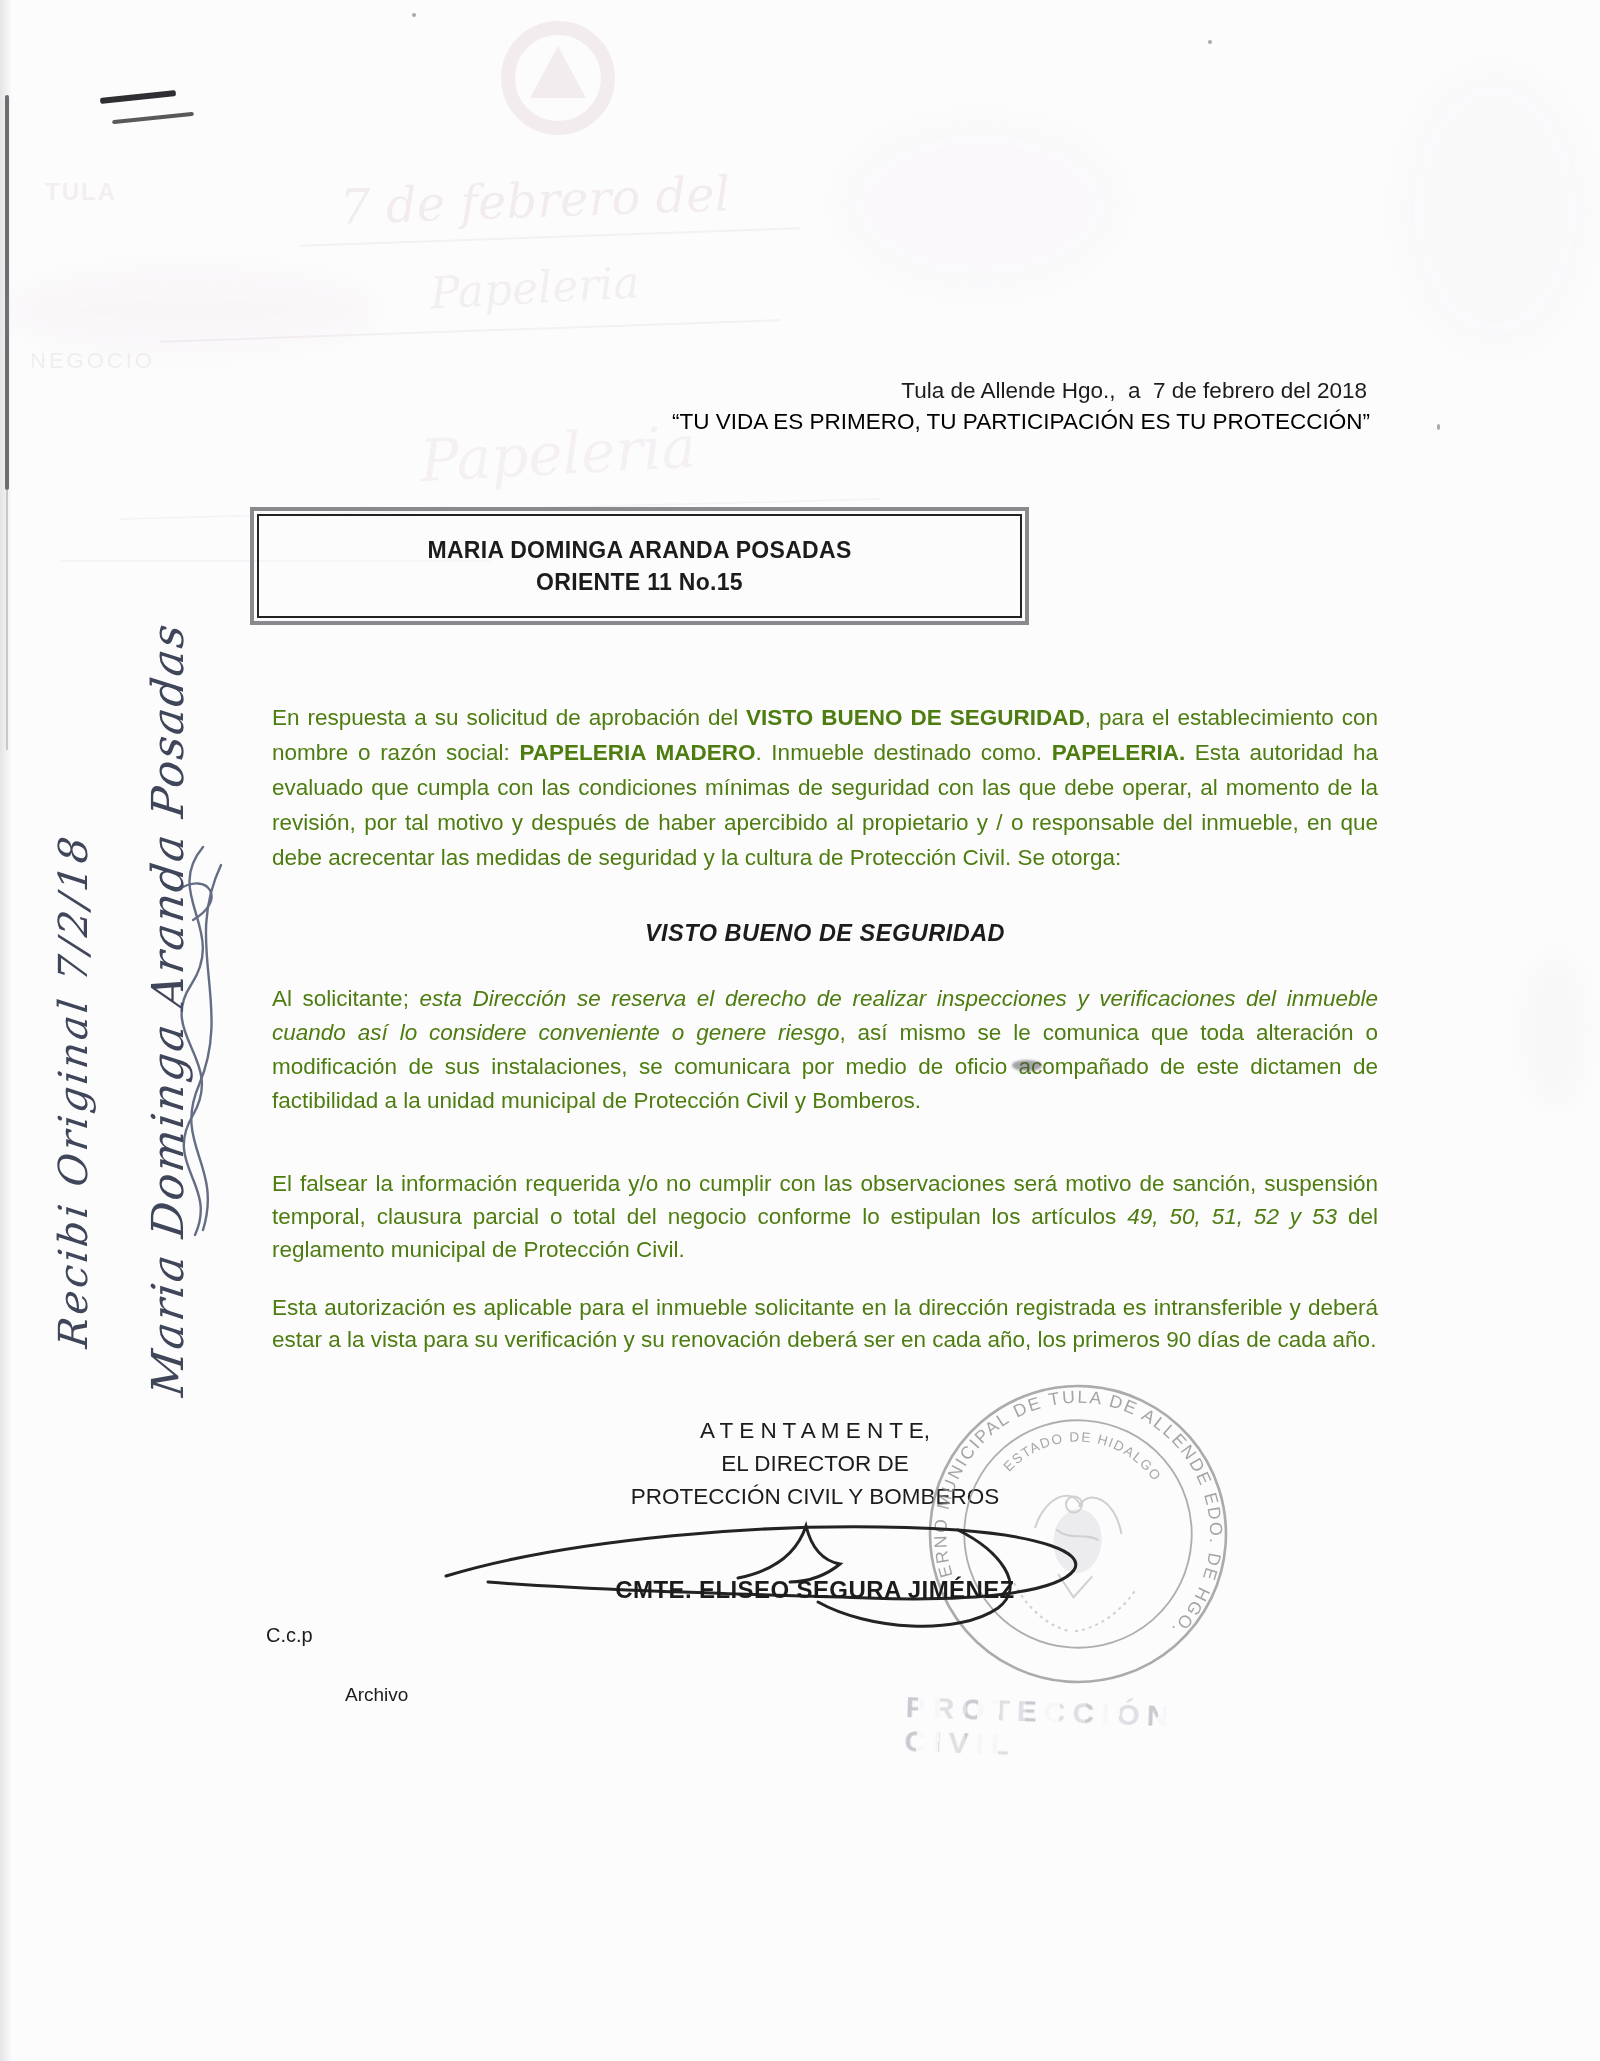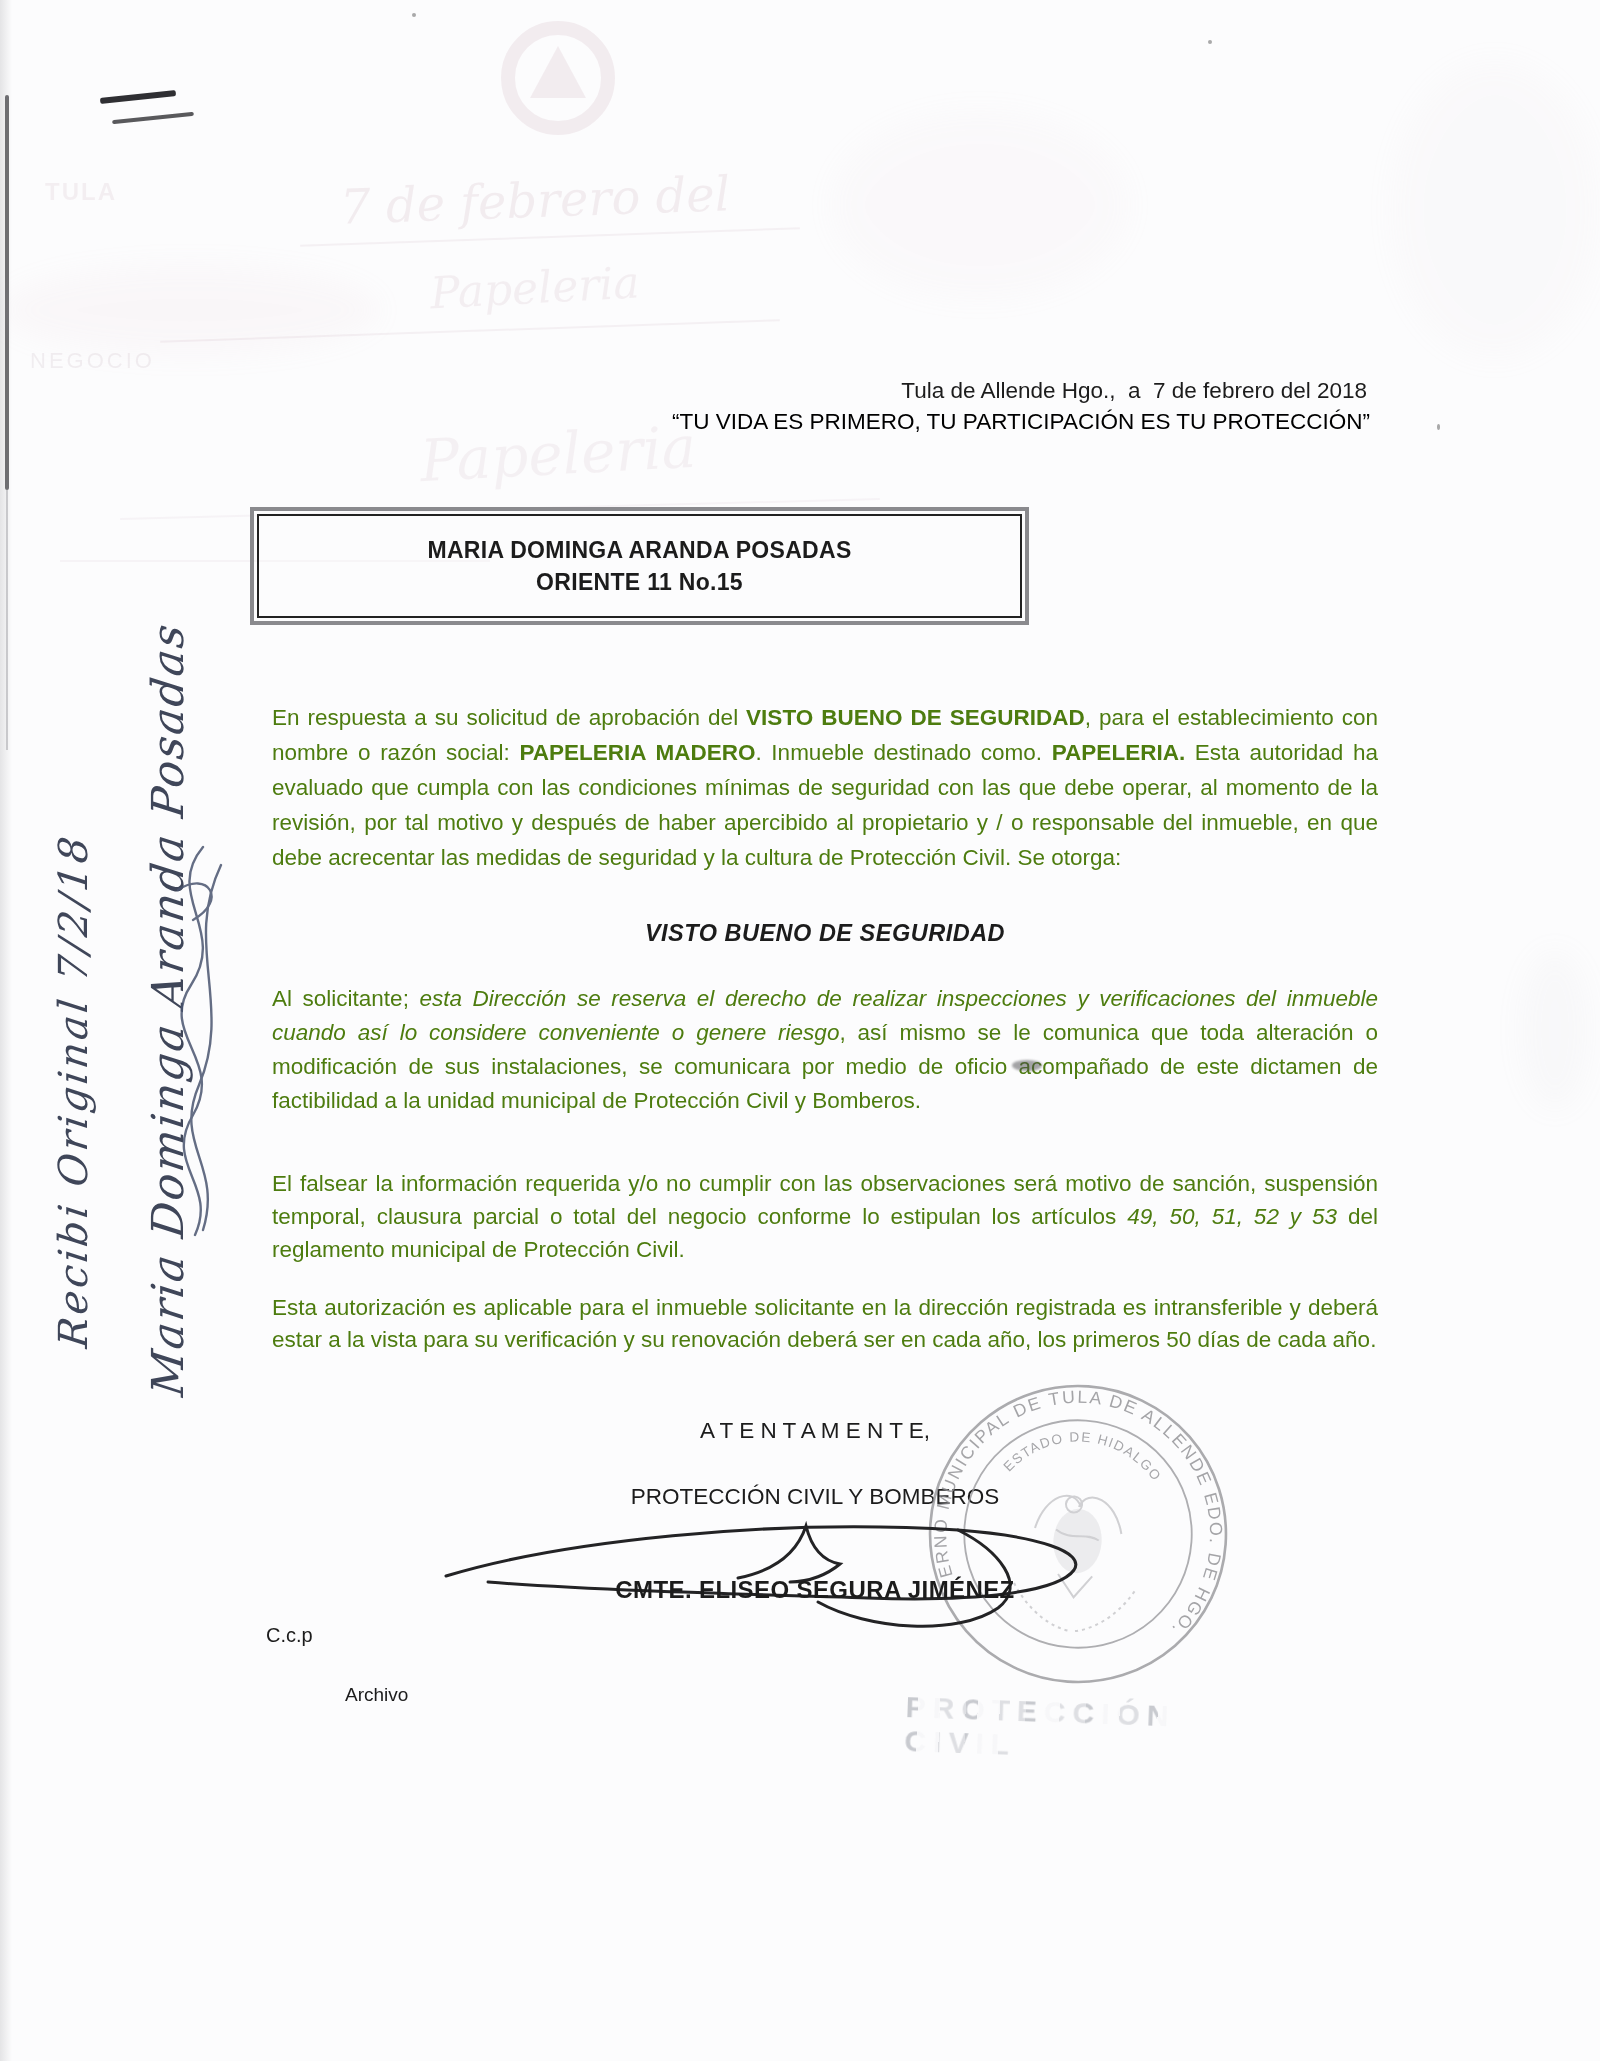--- a/index.html
+++ b/index.html
@@ -92,23 +92,24 @@
   <div class="abs para" style="top:700px;"><span>En respuesta a su solicitud de aprobación del </span><span class="b">VISTO BUENO  DE SEGURIDAD</span><span>, para el establecimiento con nombre o razón social: </span><span class="b">PAPELERIA MADERO</span><span>. Inmueble destinado como. </span><span class="b">PAPELERIA.</span><span> Esta autoridad ha evaluado que cumpla con las condiciones mínimas de seguridad con las que debe operar, al momento de la revisión, por tal motivo y después de haber apercibido al propietario y / o responsable del inmueble, en que debe acrecentar las medidas de seguridad y la cultura de Protección Civil. Se otorga:</span></div>
 
   <div class="abs heading">VISTO BUENO DE SEGURIDAD</div>
 
   <div class="abs para" style="top:982px;line-height:34px;"><span>Al solicitante; </span><span class="i">esta Dirección se reserva el derecho de realizar inspecciones y verificaciones del inmueble cuando así lo considere conveniente o genere riesgo</span><span>, así mismo se le comunica que toda alteración o modificación de sus instalaciones, se comunicara por medio de oficio acompañado de este dictamen de factibilidad a la unidad municipal de Protección Civil y Bomberos.</span></div>
 
   <div class="abs ink-smudge"></div>
 
   <div class="abs para" style="top:1167px;line-height:33px;"><span>El  falsear la información requerida y/o no cumplir con las observaciones será motivo de sanción, suspensión temporal, clausura parcial o total del negocio conforme lo estipulan los artículos </span><span class="i">49, 50, 51, 52 y 53</span><span> del reglamento municipal de Protección Civil.</span></div>
 
-  <div class="abs para" style="top:1292px;line-height:32px;">Esta autorización es aplicable para el inmueble solicitante en la dirección registrada es intransferible y deberá estar a la vista para su verificación y su  renovación deberá ser en cada año, los primeros 50 días de cada año.</div>
+  <div class="abs para" style="top:1292px;line-height:32px;">Esta autorización es aplicable para el inmueble solicitante en la dirección registrada es intransferible y deberá estar a la vista para su verificación y su  renovación deberá ser en cada año, los primeros 90 días de cada año.</div>
 
   <div class="abs closing" style="top:1414px;">A T E N T A M E N T E,</div>
+  <div class="abs closing" style="top:1447px;">EL DIRECTOR DE</div>
   <div class="abs closing" style="top:1480px;">PROTECCIÓN CIVIL Y BOMBEROS</div>
 
   <svg class="abs" style="left:922px;top:1378px;transform:rotate(4deg);" width="312" height="312" viewBox="0 0 310 310">
     <g opacity=".8">
       <circle cx="155" cy="155" r="147" fill="none" stroke="#96969a" stroke-width="2.6"></circle>
       <circle cx="155" cy="155" r="113" fill="none" stroke="#9a9a9e" stroke-width="1.8"></circle>
       <path id="sealRing" d="M 34.4 206.2 A 131 131 0 1 1 35.3 208.3" fill="none"></path>
       <text font-size="17.5" letter-spacing="2" fill="#8e8e92">
         <textPath href="#sealRing" startOffset="31%" text-anchor="middle">GOBIERNO MUNICIPAL DE TULA DE ALLENDE EDO. DE HGO.</textPath>
       </text>

